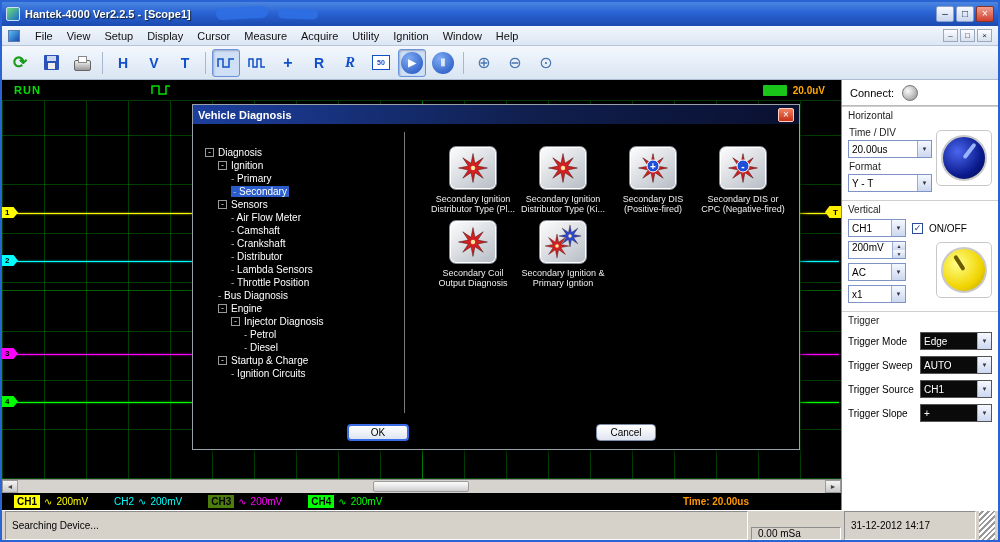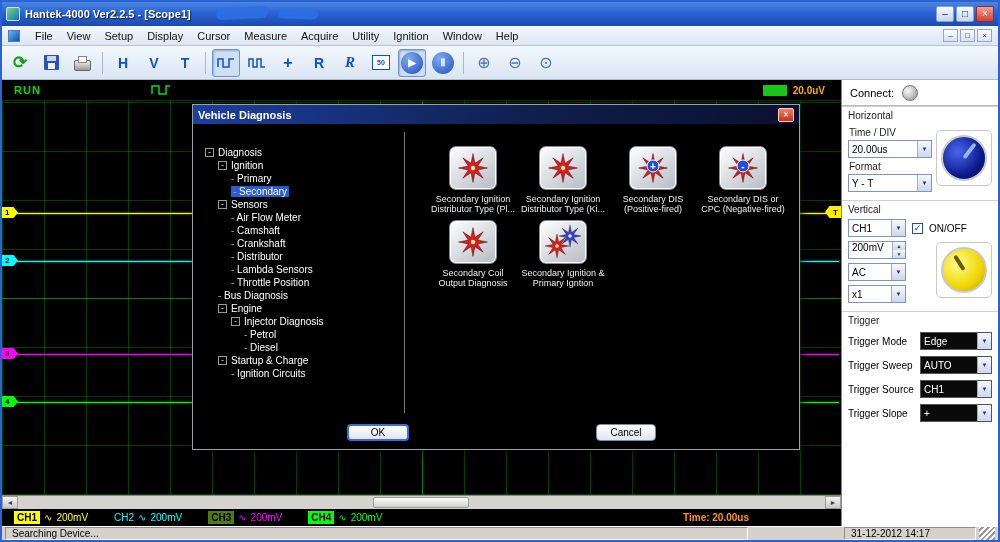--- a/index.html
+++ b/index.html
@@ -109,21 +109,21 @@
   .cb::before { content: "✓"; }
   .spin { display: inline-flex; height: 18px; width: 58px; background: #fff; border: 1px solid #7f93c4; }
   .spin .val { flex: 1; padding: 0 3px; }
   .spin .btns { width: 13px; display: flex; flex-direction: column; border-left: 1px solid #9cabcf; }
   .spin .btns span { flex: 1; background: linear-gradient(#f5f8ff,#ccd8ef); font-size: 5px; color: #334; display: flex; align-items: center; justify-content: center; }
   .vleft { width: 96px; }
   .vwrap { display: flex; }
   .trow2 { display: flex; align-items: center; justify-content: space-between; margin-top: 6px; }
 
   
-  .statusbar { height: 14px; background: #d6d2ca; border-top: 1px solid #fff; display: flex; align-items: stretch; gap: 3px; padding: 0 3px; font-size: 10px; flex: 0 0 auto; }
+  .statusbar { height: 30px; background: #d6d2ca; border-top: 1px solid #fff; display: flex; align-items: stretch; gap: 3px; padding: 0 3px; font-size: 10px; flex: 0 0 auto; }
   .scell { border: 1px solid; border-color: #8d8d8d #fff #fff #8d8d8d; display: flex; align-items: center; padding: 0 6px; background: #d6d2ca; }
   .scell.grow { flex: 1; }
   .scell.sample { width: 90px; margin-top: 16px; }
   .scell.dt { width: 132px; }
   .grip { width: 16px; background: repeating-linear-gradient(135deg,#fff 0 2px,#999 2px 4px); }
 
   
   .dialog { position: absolute; left: 190px; top: 102px; width: 608px; height: 346px; background: #000; border: 1px solid #9aa0a8; box-shadow: 3px 3px 8px rgba(0,0,0,.6); z-index: 20; }
   .dlg-title { height: 19px; background: linear-gradient(90deg,#1c3f9e 0%,#101f4e 55%,#0a1030 100%); display: flex; align-items: center; padding: 0 5px; }
   .dlg-title-text { color: #fff; font-size: 11px; font-weight: bold; }

